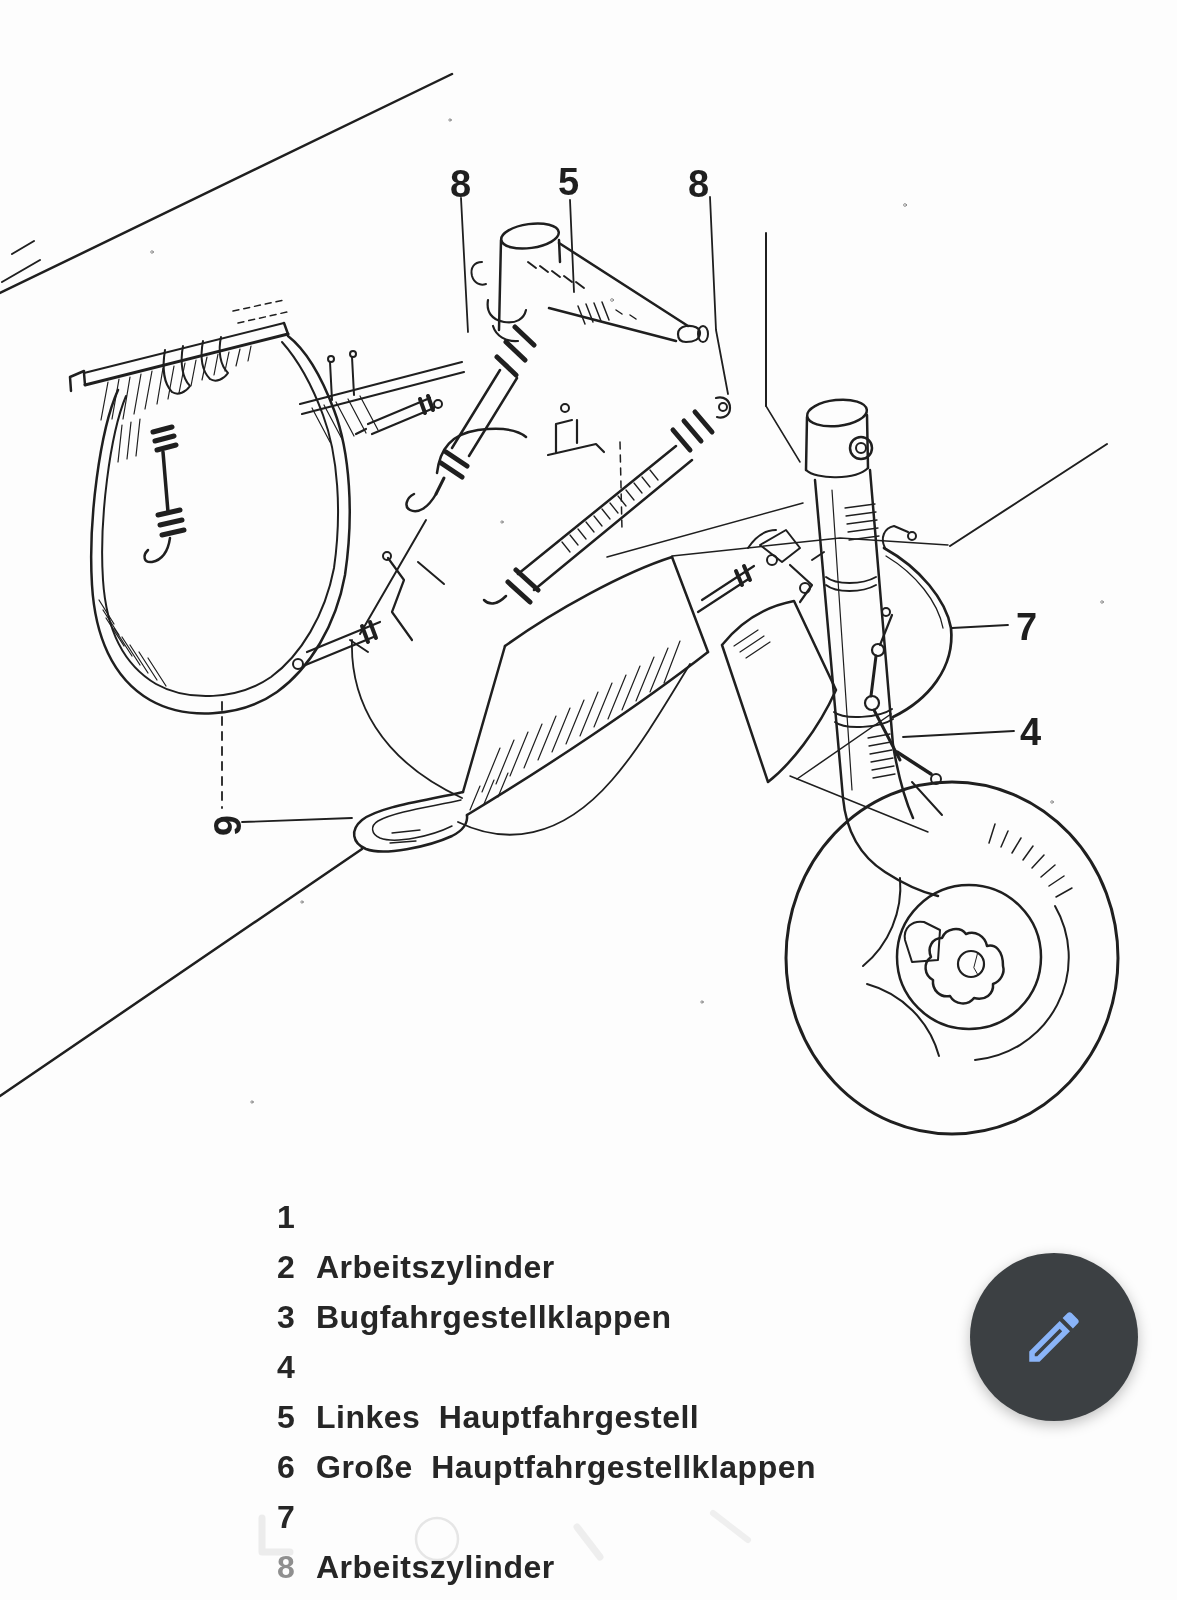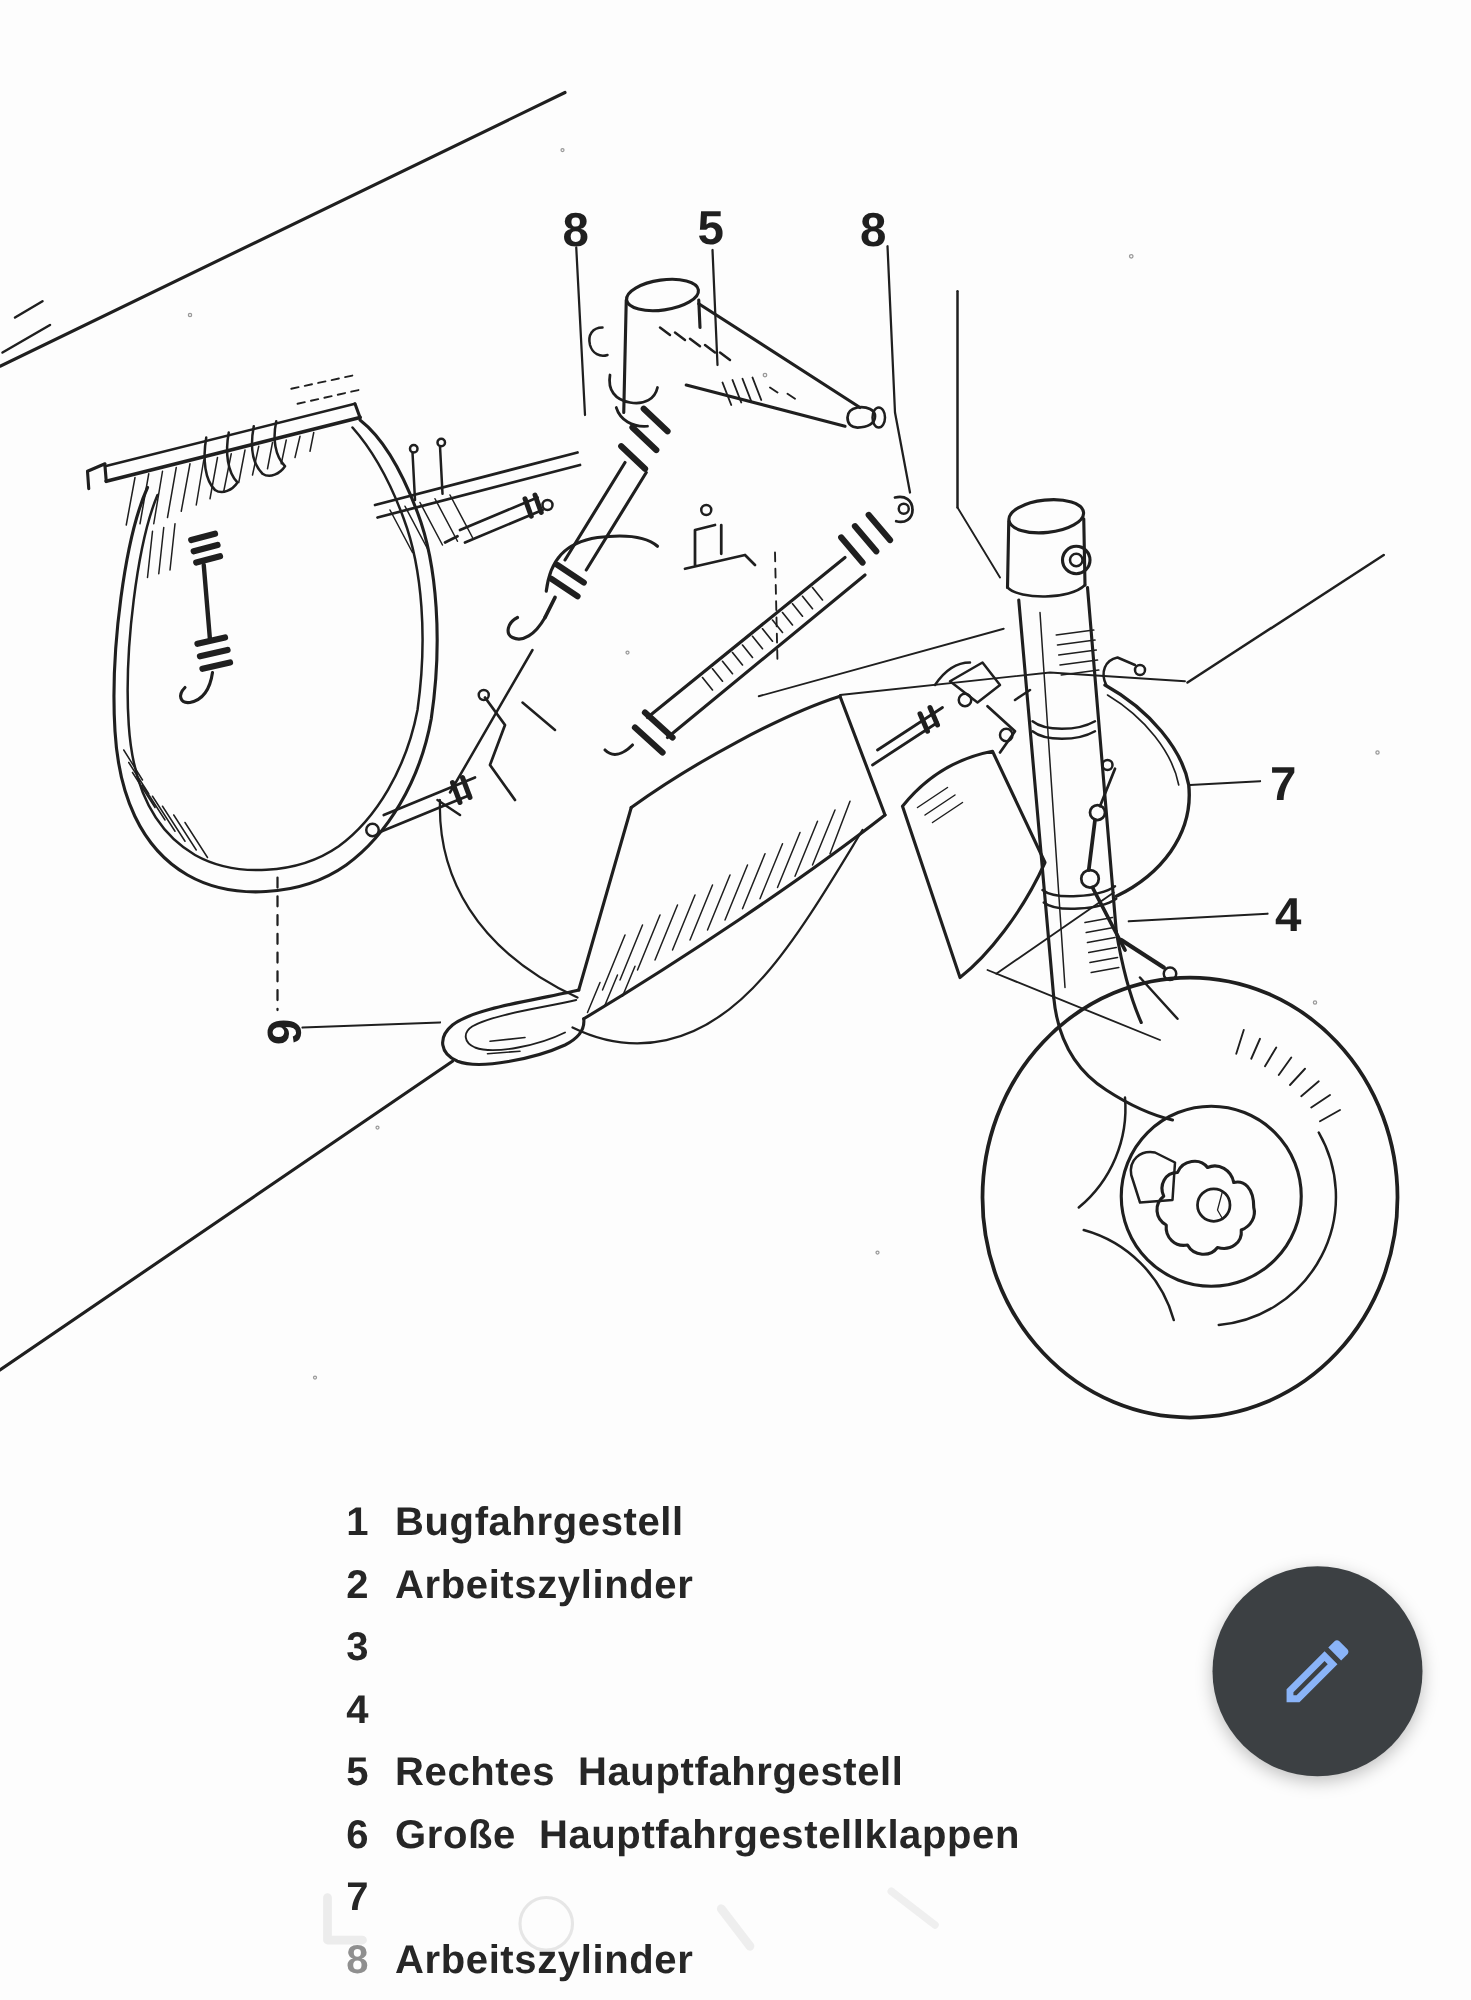--- a/index.html
+++ b/index.html
@@ -244,35 +244,35 @@
       <circle cx="702" cy="1002" r="1.2" fill="#bbb" stroke="none"></circle>
       <circle cx="502" cy="522" r="1.2" fill="#bbb" stroke="none"></circle>
       <circle cx="1102" cy="602" r="1.3" fill="#bbb" stroke="none"></circle>
       <circle cx="252" cy="1102" r="1.2" fill="#bbb" stroke="none"></circle>
     </g>
   </svg>
 
   <div class="legend">
     <div class="legend-row">
       <span class="legend-num">1</span>
-      <span class="legend-label">Bugfahrgestell</span>
     </div>
     <div class="legend-row">
       <span class="legend-num">2</span>
       <span class="legend-label">Arbeitszylinder</span>
     </div>
     <div class="legend-row">
       <span class="legend-num">3</span>
+      <span class="legend-label">Bugfahrgestellklappen</span>
     </div>
     <div class="legend-row">
       <span class="legend-num">4</span>
     </div>
     <div class="legend-row">
       <span class="legend-num">5</span>
-      <span class="legend-label">Rechtes Hauptfahrgestell</span>
+      <span class="legend-label">Linkes Hauptfahrgestell</span>
     </div>
     <div class="legend-row">
       <span class="legend-num">6</span>
       <span class="legend-label">Große Hauptfahrgestellklappen</span>
     </div>
     <div class="legend-row">
       <span class="legend-num">7</span>
     </div>
     <div class="legend-row faded">
       <span class="legend-num">8</span>

